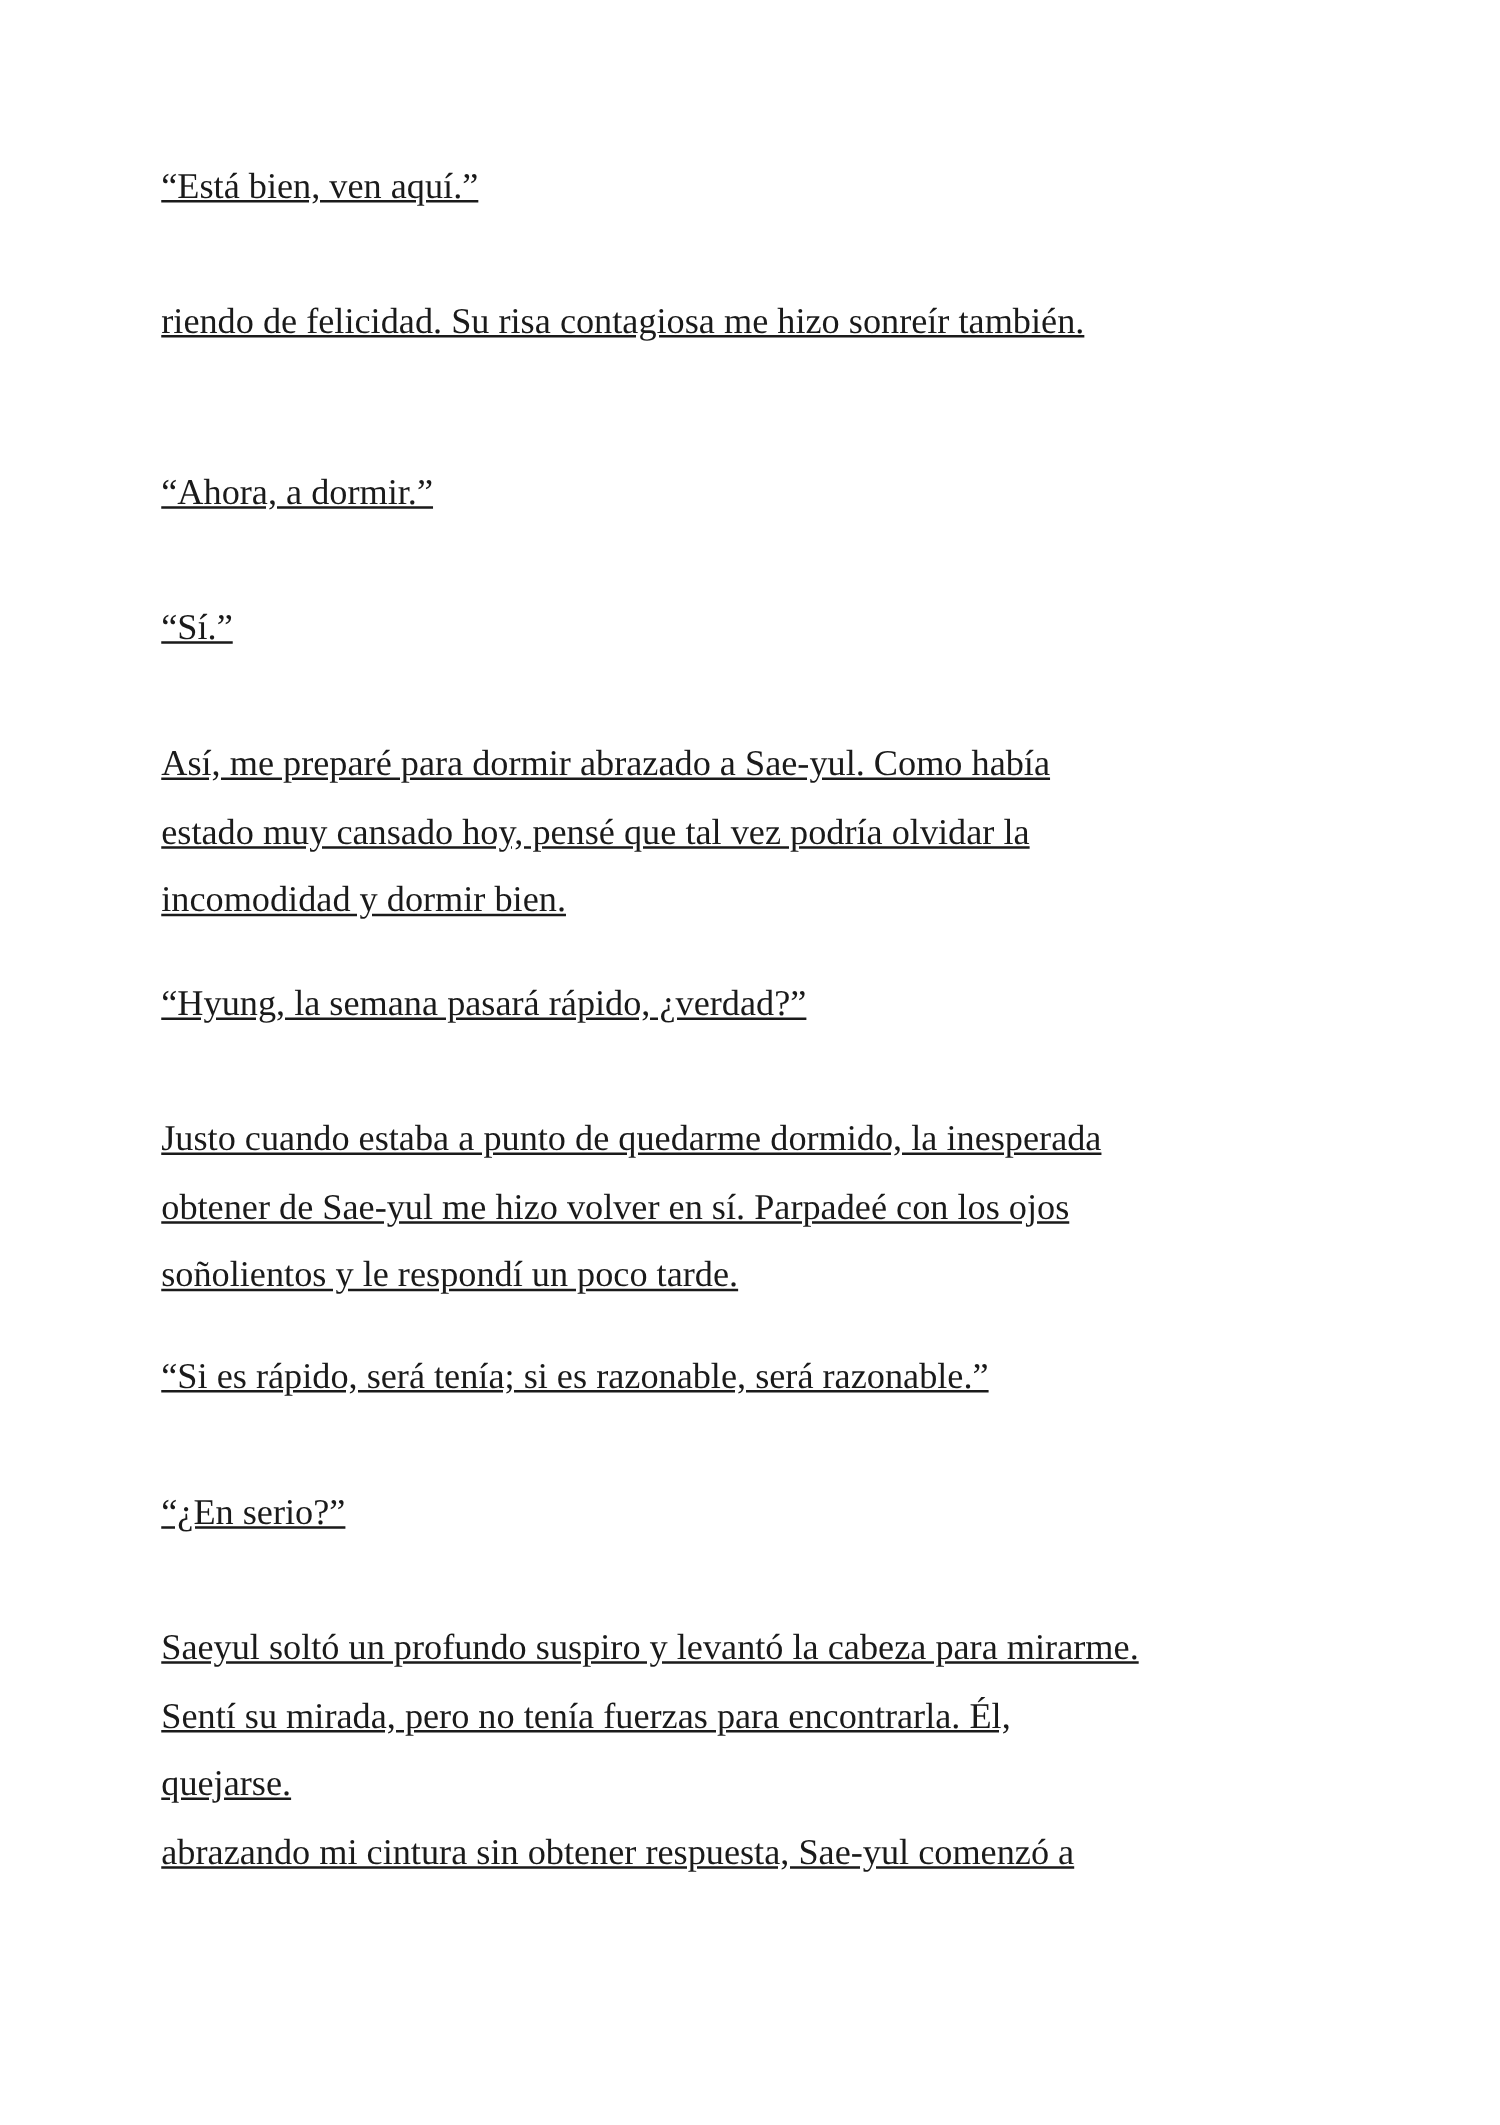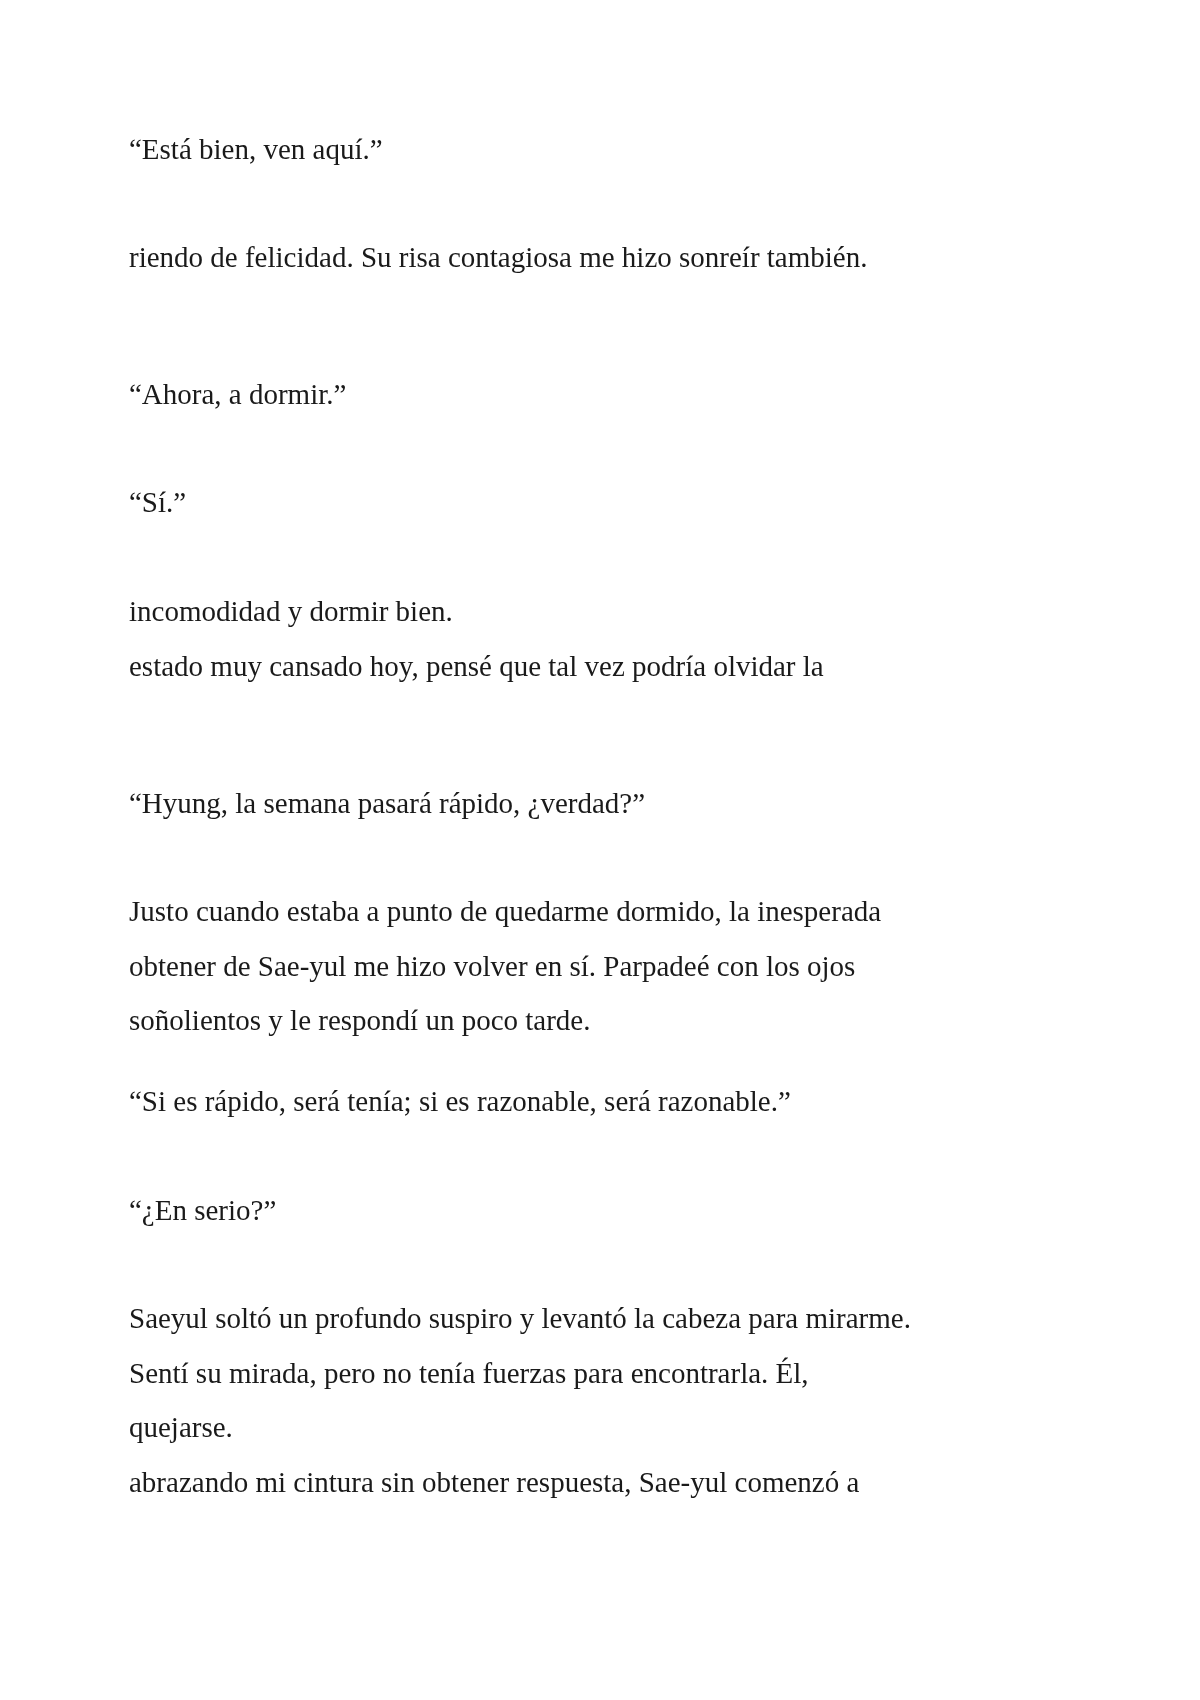--- a/index.html
+++ b/index.html
@@ -21,20 +21,21 @@
       color: #1a1a1a;
       font-family: "Liberation Serif", "DejaVu Serif", serif;
       font-size: 29px;
       line-height: 54.5px;
     }
     .para {
       position: absolute;
       left: 0;
       margin: 0;
       white-space: nowrap;
+      text-decoration: underline;
     }
     .line { display: block; }
   </style>
 </head>
 <body>
 
 <div class="page">
   <p class="para" style="top:122px">
     <span class="line">“Está bien, ven aquí.”</span>
   </p>
@@ -45,22 +46,23 @@
 
   <p class="para" style="top:367px">
     <span class="line">“Ahora, a dormir.”</span>
   </p>
 
   <p class="para" style="top:475px">
     <span class="line">“Sí.”</span>
   </p>
 
   <p class="para" style="top:584px">
+    <span class="line">Así, me preparé para dormir abrazado a Sae-yul. Como había</span>
+    <span class="line">estado muy cansado hoy, pensé que tal vez podría olvidar la</span>
     <span class="line">incomodidad y dormir bien.</span>
-    <span class="line">estado muy cansado hoy, pensé que tal vez podría olvidar la</span>
   </p>
 
   <p class="para" style="top:776px">
     <span class="line">“Hyung, la semana pasará rápido, ¿verdad?”</span>
   </p>
 
   <p class="para" style="top:884px">
     <span class="line">Justo cuando estaba a punto de quedarme dormido, la inesperada</span>
     <span class="line">obtener de Sae-yul me hizo volver en sí. Parpadeé con los ojos</span>
     <span class="line">soñolientos y le respondí un poco tarde.</span>

